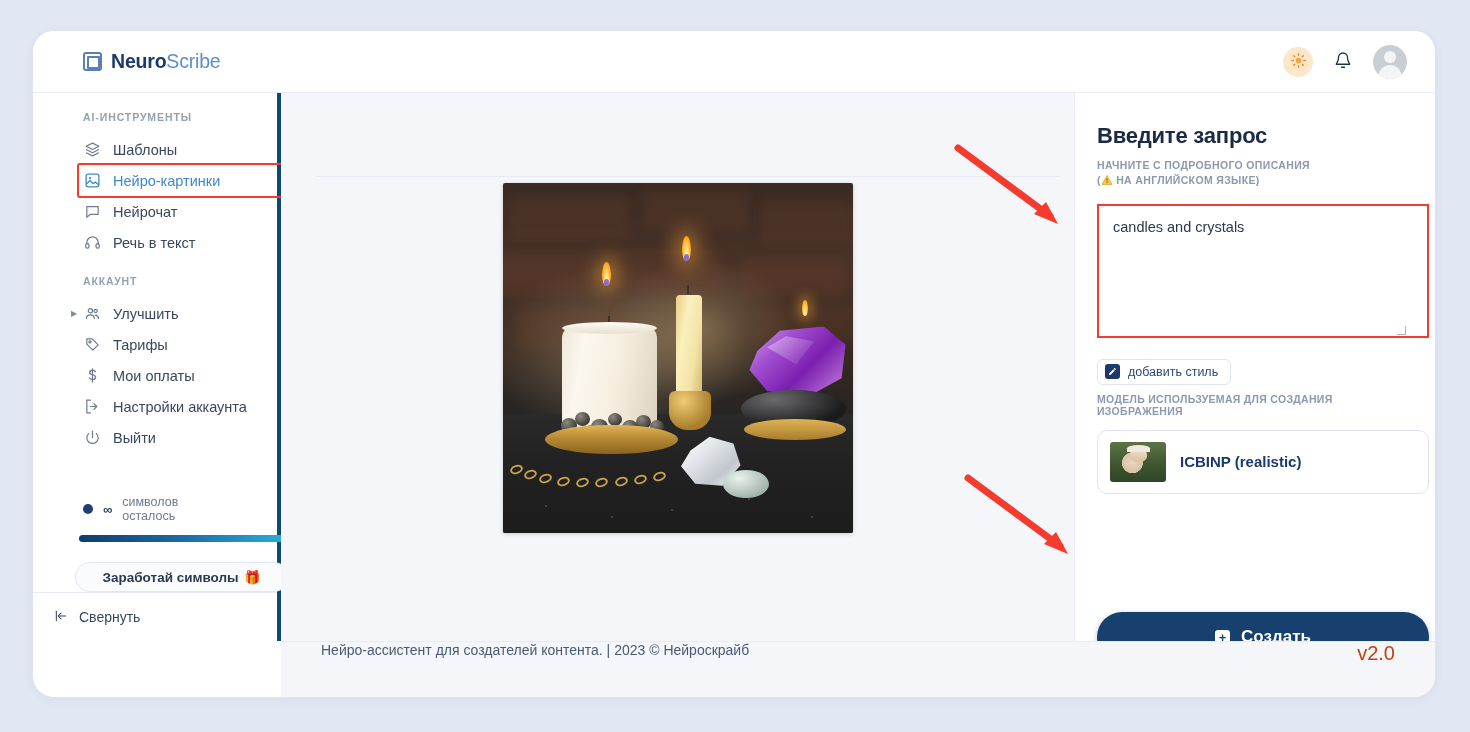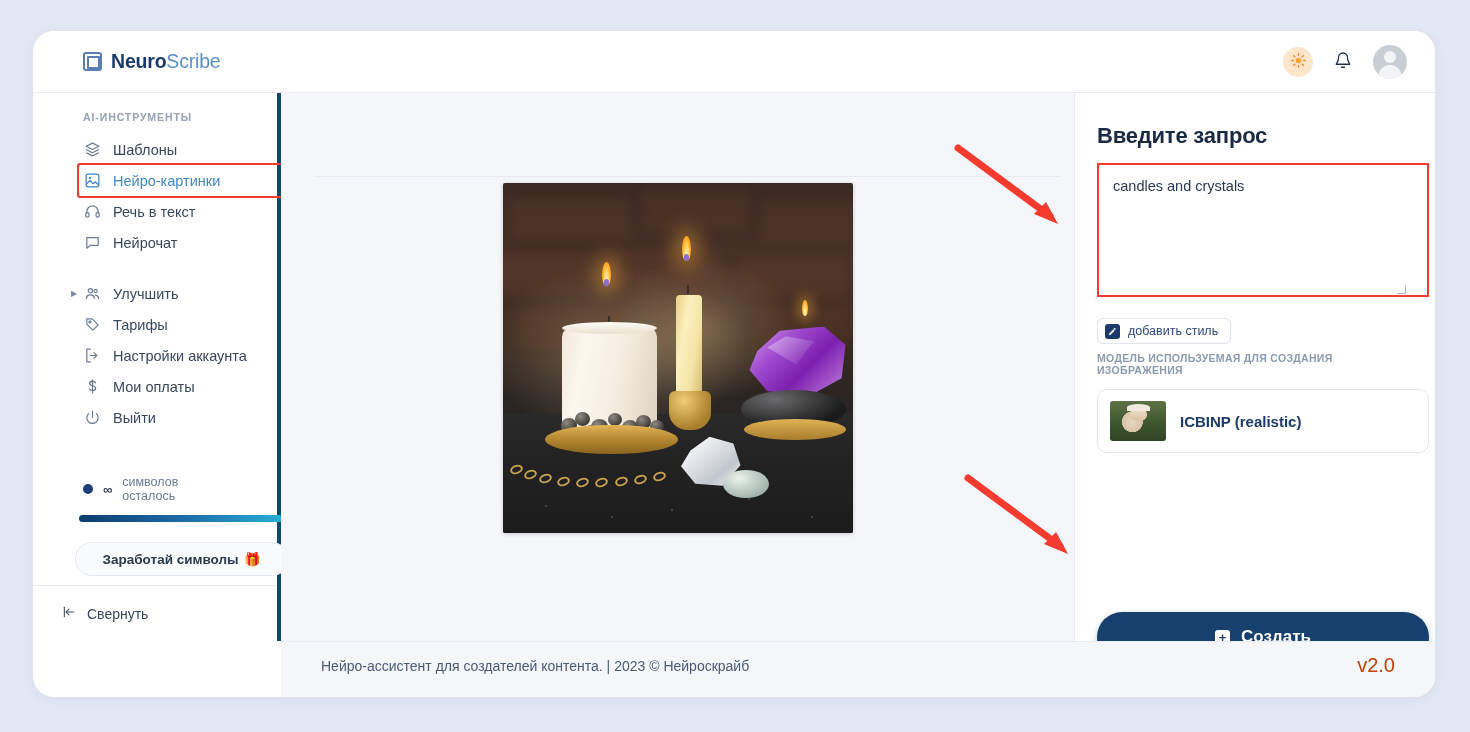--- a/index.html
+++ b/index.html
@@ -213,21 +213,21 @@
     color: #2b3950;
     cursor: pointer;
     display: flex; align-items: center; justify-content: center; gap: 6px;
   }
   .sb-footer {
     margin-top: auto;
     border-top: 1px solid #e8ebf3;
     height: 56px;
     display: flex;
     align-items: center;
-    padding-left: 28px;
+    padding-left: 20px;
     gap: 10px;
     font-size: 14px;
     color: #39475e;
     cursor: pointer;
   }
 
   
   .center {
     flex: 1;
     background: #f4f6fa;
@@ -499,21 +499,20 @@
     color:#17406e; font-size: 13px; font-weight: bold; line-height:1;
   }
 
   
   .footer {
     height: 56px;
     min-height: 56px;
     background: #f4f6fa;
     border-top: 1px solid #e8ebf3;
     display: flex;
-    align-items: center;
     justify-content: space-between;
     padding: 0 40px 8px 40px;
     margin-left: 248px;
   }
   .footer-text { font-size: 14px; color: #4a5a74; }
   .footer-ver { font-size: 20px; color: #c2410c; }
 
   
   .annot { position: absolute; pointer-events: none; z-index: 40; }
 </style>
@@ -577,40 +576,41 @@
             <rect x="3" y="3" width="18" height="18" rx="3"></rect>
             <circle cx="8.6" cy="8.6" r="1.6" fill="currentColor" stroke="none"></circle>
             <path d="M3.5 17l5-5 4.5 4.5 3-2.5 4.5 4"></path>
           </svg>
         </span>
         <span>Нейро-картинки</span>
       </div>
 
       <div class="sb-item">
         <span class="sb-ico">
+          <svg width="17" height="17" viewBox="0 0 24 24" fill="none" stroke="currentColor" stroke-width="1.7" stroke-linejoin="round">
+            <path d="M4 5h16v11H9l-5 4V5z"></path>
+          </svg>
+        </span>
+        <span>Нейрочат</span>
+      </div>
+
+      <div class="sb-item">
+        <span class="sb-ico">
           <svg width="17" height="17" viewBox="0 0 24 24" fill="none" stroke="currentColor" stroke-width="1.7" stroke-linecap="round" stroke-linejoin="round">
             <path d="M4 14v-2a8 8 0 0116 0v2"></path>
             <rect x="2.5" y="13.5" width="4.5" height="6.5" rx="2"></rect>
             <rect x="17" y="13.5" width="4.5" height="6.5" rx="2"></rect>
           </svg>
         </span>
         <span>Речь в текст</span>
       </div>
 
-      <div class="sb-item">
-        <span class="sb-ico">
-          <svg width="17" height="17" viewBox="0 0 24 24" fill="none" stroke="currentColor" stroke-width="1.7" stroke-linejoin="round">
-            <path d="M4 5h16v11H9l-5 4V5z"></path>
-          </svg>
-        </span>
-        <span>Нейрочат</span>
-      </div>
-
       <div class="sb-gap"></div>
 
+      <div class="sb-section-title">АККАУНТ</div>
 
       <div class="sb-item">
         <span class="caret">▶</span>
         <span class="sb-ico">
           <svg width="17" height="17" viewBox="0 0 24 24" fill="none" stroke="currentColor" stroke-width="1.7" stroke-linecap="round" stroke-linejoin="round">
             <circle cx="9" cy="8" r="3"></circle>
             <circle cx="16.5" cy="8.5" r="2.2"></circle>
             <path d="M3.5 19c0-3 2.5-5 5.5-5s5.5 2 5.5 5"></path>
             <path d="M16 14.2c2.4.2 4.3 2 4.5 4.8"></path>
           </svg>
@@ -623,37 +623,37 @@
           <svg width="17" height="17" viewBox="0 0 24 24" fill="none" stroke="currentColor" stroke-width="1.7" stroke-linejoin="round">
             <path d="M20 12.5L12.5 20 4 11.5V4h7.5L20 12.5z"></path>
             <circle cx="8.4" cy="8.4" r="1.5"></circle>
           </svg>
         </span>
         <span>Тарифы</span>
       </div>
 
       <div class="sb-item">
         <span class="sb-ico">
+          <svg width="17" height="17" viewBox="0 0 24 24" fill="none" stroke="currentColor" stroke-width="1.8" stroke-linecap="round">
+            <path d="M12 2.8v18.4"></path>
+            <path d="M16.2 6.6c-.8-1.3-2.4-2-4.2-2-2.3 0-4 1.2-4 3.1 0 4.3 8.4 2.2 8.4 6.6 0 2-1.9 3.2-4.4 3.2-2 0-3.7-.8-4.4-2.2"></path>
+          </svg>
+        </span>
+        <span>Мои оплаты</span>
+      </div>
+
+      <div class="sb-item">
+        <span class="sb-ico">
           <svg width="17" height="17" viewBox="0 0 24 24" fill="none" stroke="currentColor" stroke-width="1.7" stroke-linecap="round" stroke-linejoin="round">
             <path d="M9 3H4v18h5"></path>
             <path d="M14 8l4 4-4 4"></path>
             <path d="M18 12H9"></path>
           </svg>
         </span>
         <span>Настройки аккаунта</span>
-      </div>
-
-      <div class="sb-item">
-        <span class="sb-ico">
-          <svg width="17" height="17" viewBox="0 0 24 24" fill="none" stroke="currentColor" stroke-width="1.8" stroke-linecap="round">
-            <path d="M12 2.8v18.4"></path>
-            <path d="M16.2 6.6c-.8-1.3-2.4-2-4.2-2-2.3 0-4 1.2-4 3.1 0 4.3 8.4 2.2 8.4 6.6 0 2-1.9 3.2-4.4 3.2-2 0-3.7-.8-4.4-2.2"></path>
-          </svg>
-        </span>
-        <span>Мои оплаты</span>
       </div>
 
       <div class="sb-item">
         <span class="sb-ico">
           <svg width="17" height="17" viewBox="0 0 24 24" fill="none" stroke="currentColor" stroke-width="1.7" stroke-linecap="round">
             <path d="M12 3v9"></path>
             <path d="M6.5 6.6a8 8 0 1011 0"></path>
           </svg>
         </span>
         <span>Выйти</span>
@@ -745,20 +745,29 @@
           <span class="table-speck" style="left:31%;top:95%;width:2px;height:2px;"></span>
           <span class="table-speck" style="left:48%;top:93%;width:2px;height:2px;"></span>
           <span class="table-speck" style="left:70%;top:90%;width:2px;height:2px;"></span>
           <span class="table-speck" style="left:88%;top:95%;width:2px;height:2px;"></span>
         </div>
       </div>
     </div>
 
     <div class="right">
       <div class="r-title">Введите запрос</div>
+      <div class="r-sub">
+        <span>НАЧНИТЕ С ПОДРОБНОГО ОПИСАНИЯ</span><br>
+        <span>(</span><span class="warn-ico"><svg width="12" height="12" viewBox="0 0 24 24">
+              <path d="M12 3l10 18H2L12 3z" fill="#f7c948" stroke="#c99a14" stroke-width="1.2" stroke-linejoin="round"></path>
+              <path d="M12 9.5v4.5" stroke="#6b5200" stroke-width="1.8" stroke-linecap="round"></path>
+              <circle cx="12" cy="17" r="1.1" fill="#6b5200"></circle>
+            </svg></span>
+        <span>НА АНГЛИЙСКОМ ЯЗЫКЕ)</span>
+      </div>
 
       <div class="prompt-wrap">
         <textarea class="prompt-box" placeholder="" style="">candles and crystals</textarea>
       </div>
 
       <button class="style-btn">
         <span class="pen-chip">
           <svg width="9" height="9" viewBox="0 0 24 24" fill="#fff">
             <path d="M3 17.5V21h3.5L17.8 9.7l-3.5-3.5L3 17.5zM20.7 6.8a1.2 1.2 0 000-1.7l-2.3-2.3a1.2 1.2 0 00-1.7 0l-1.7 1.7 3.5 3.5 2.2-1.2z"></path>
           </svg>

